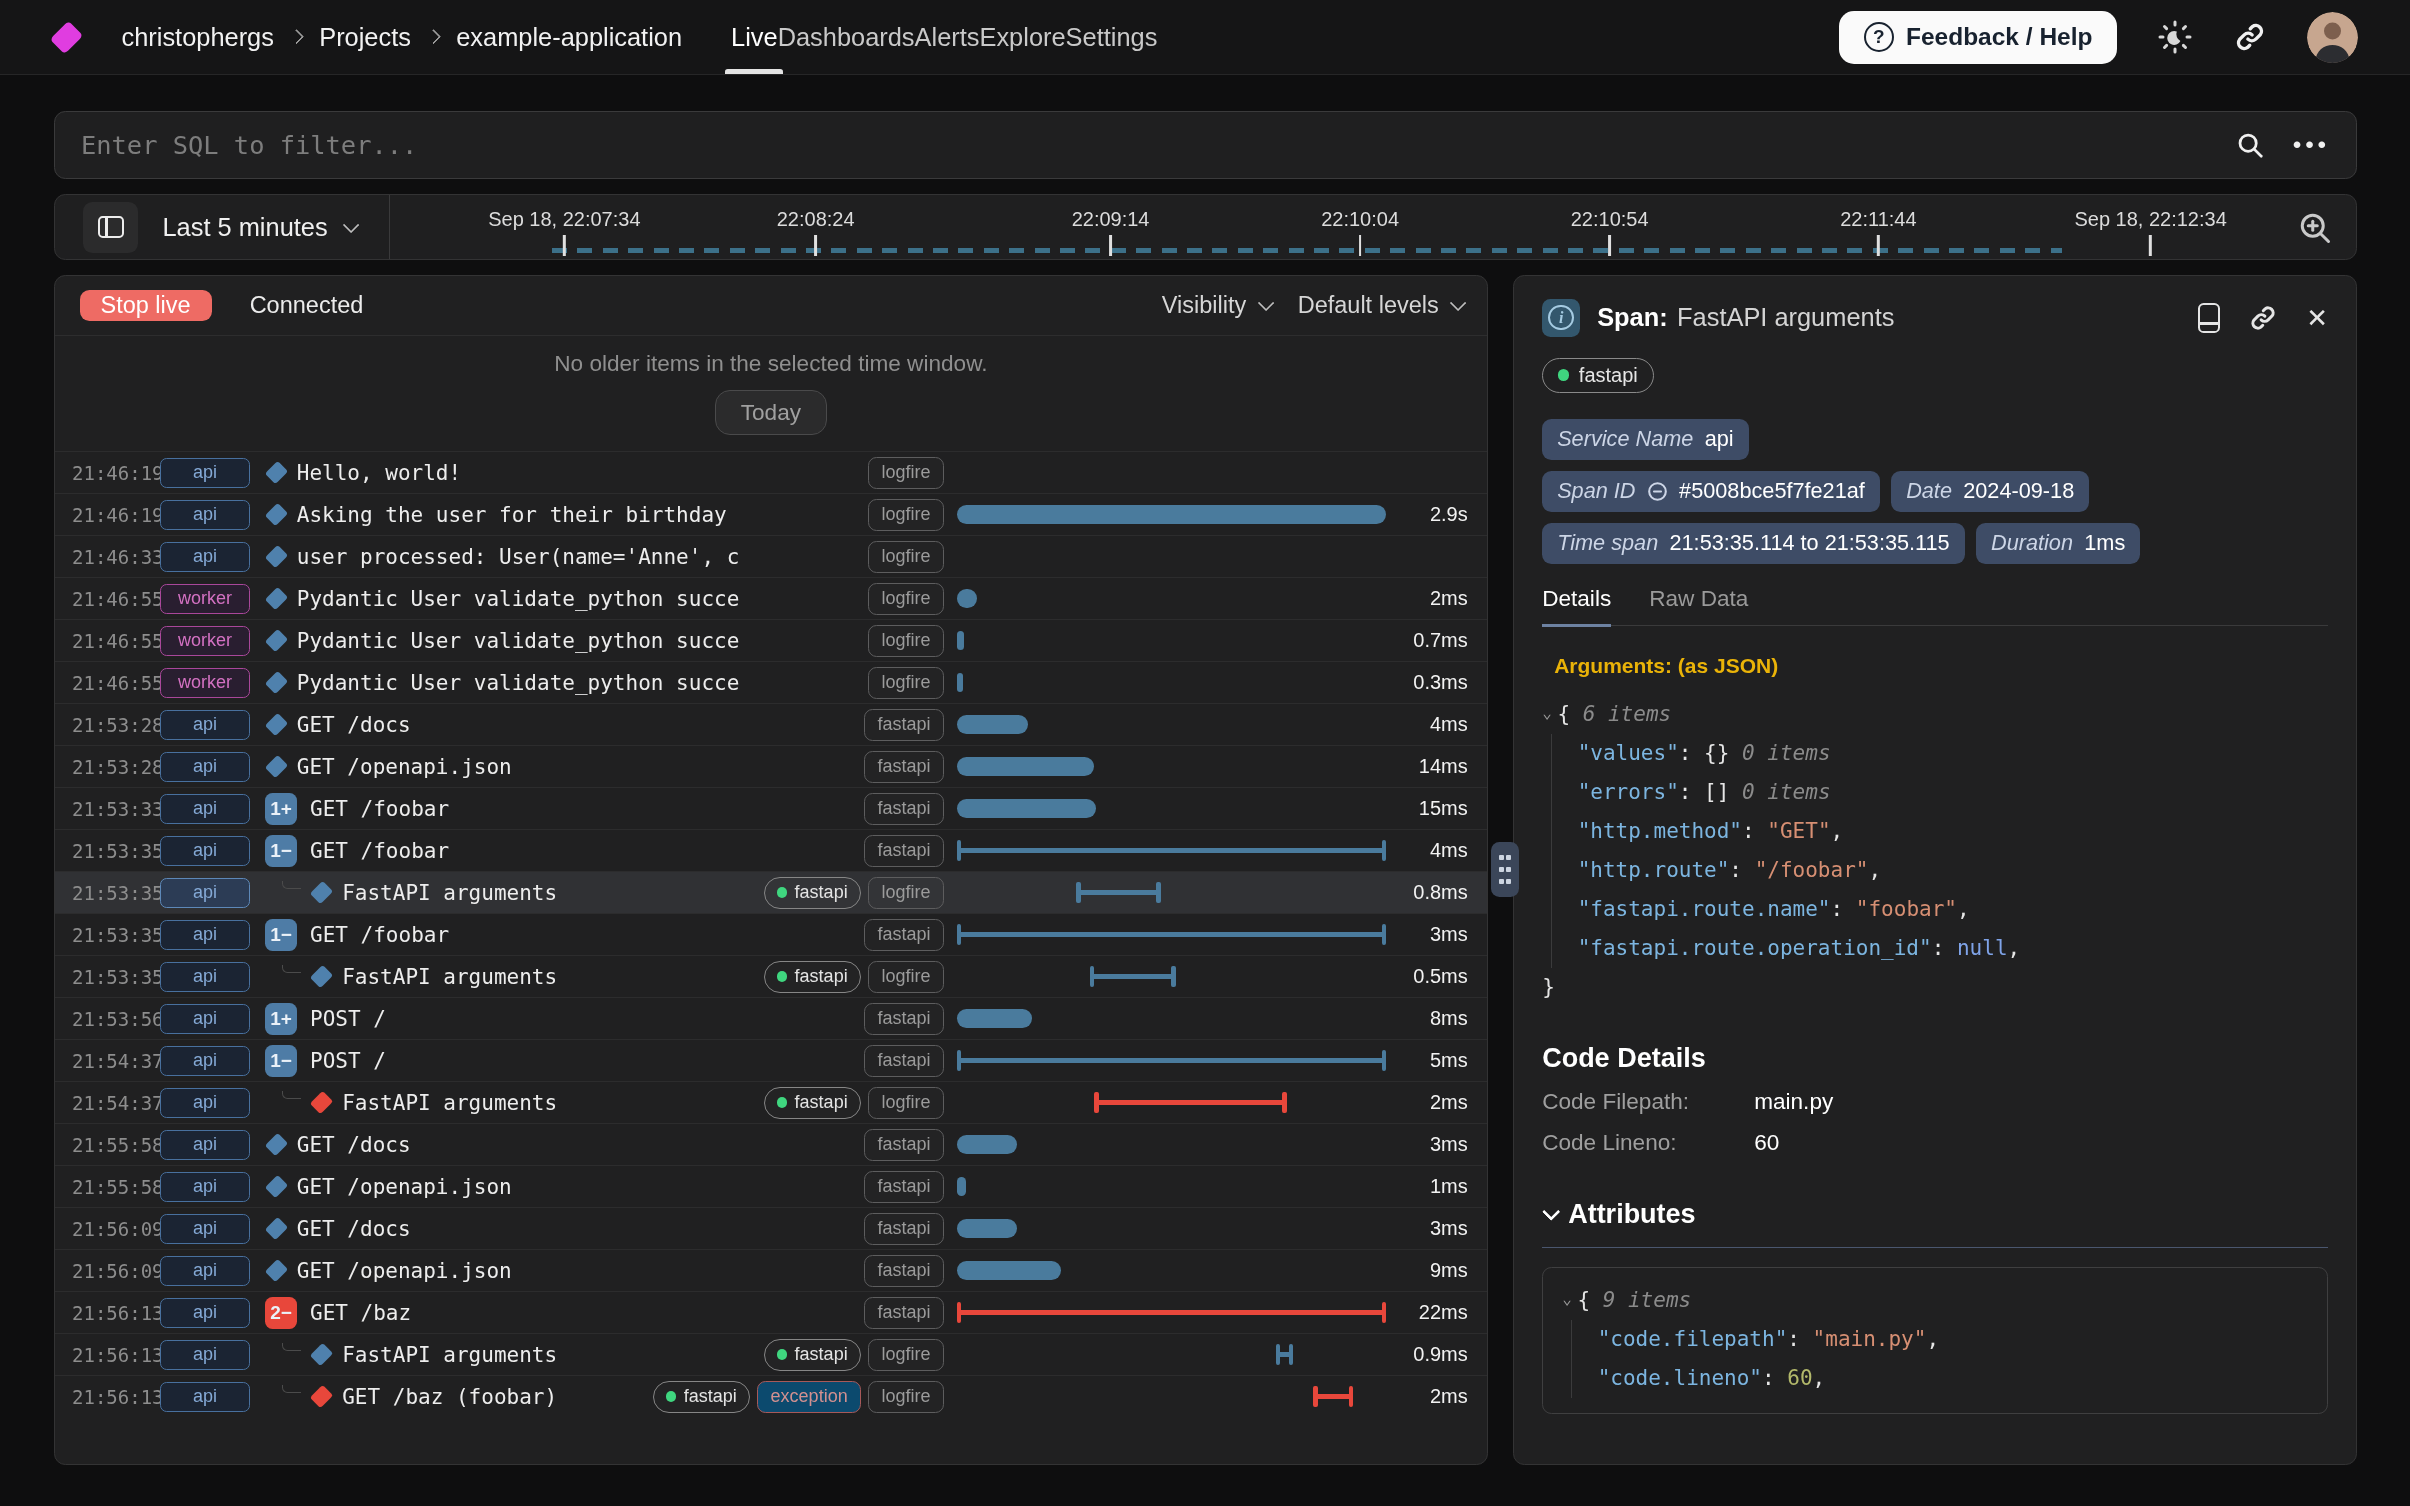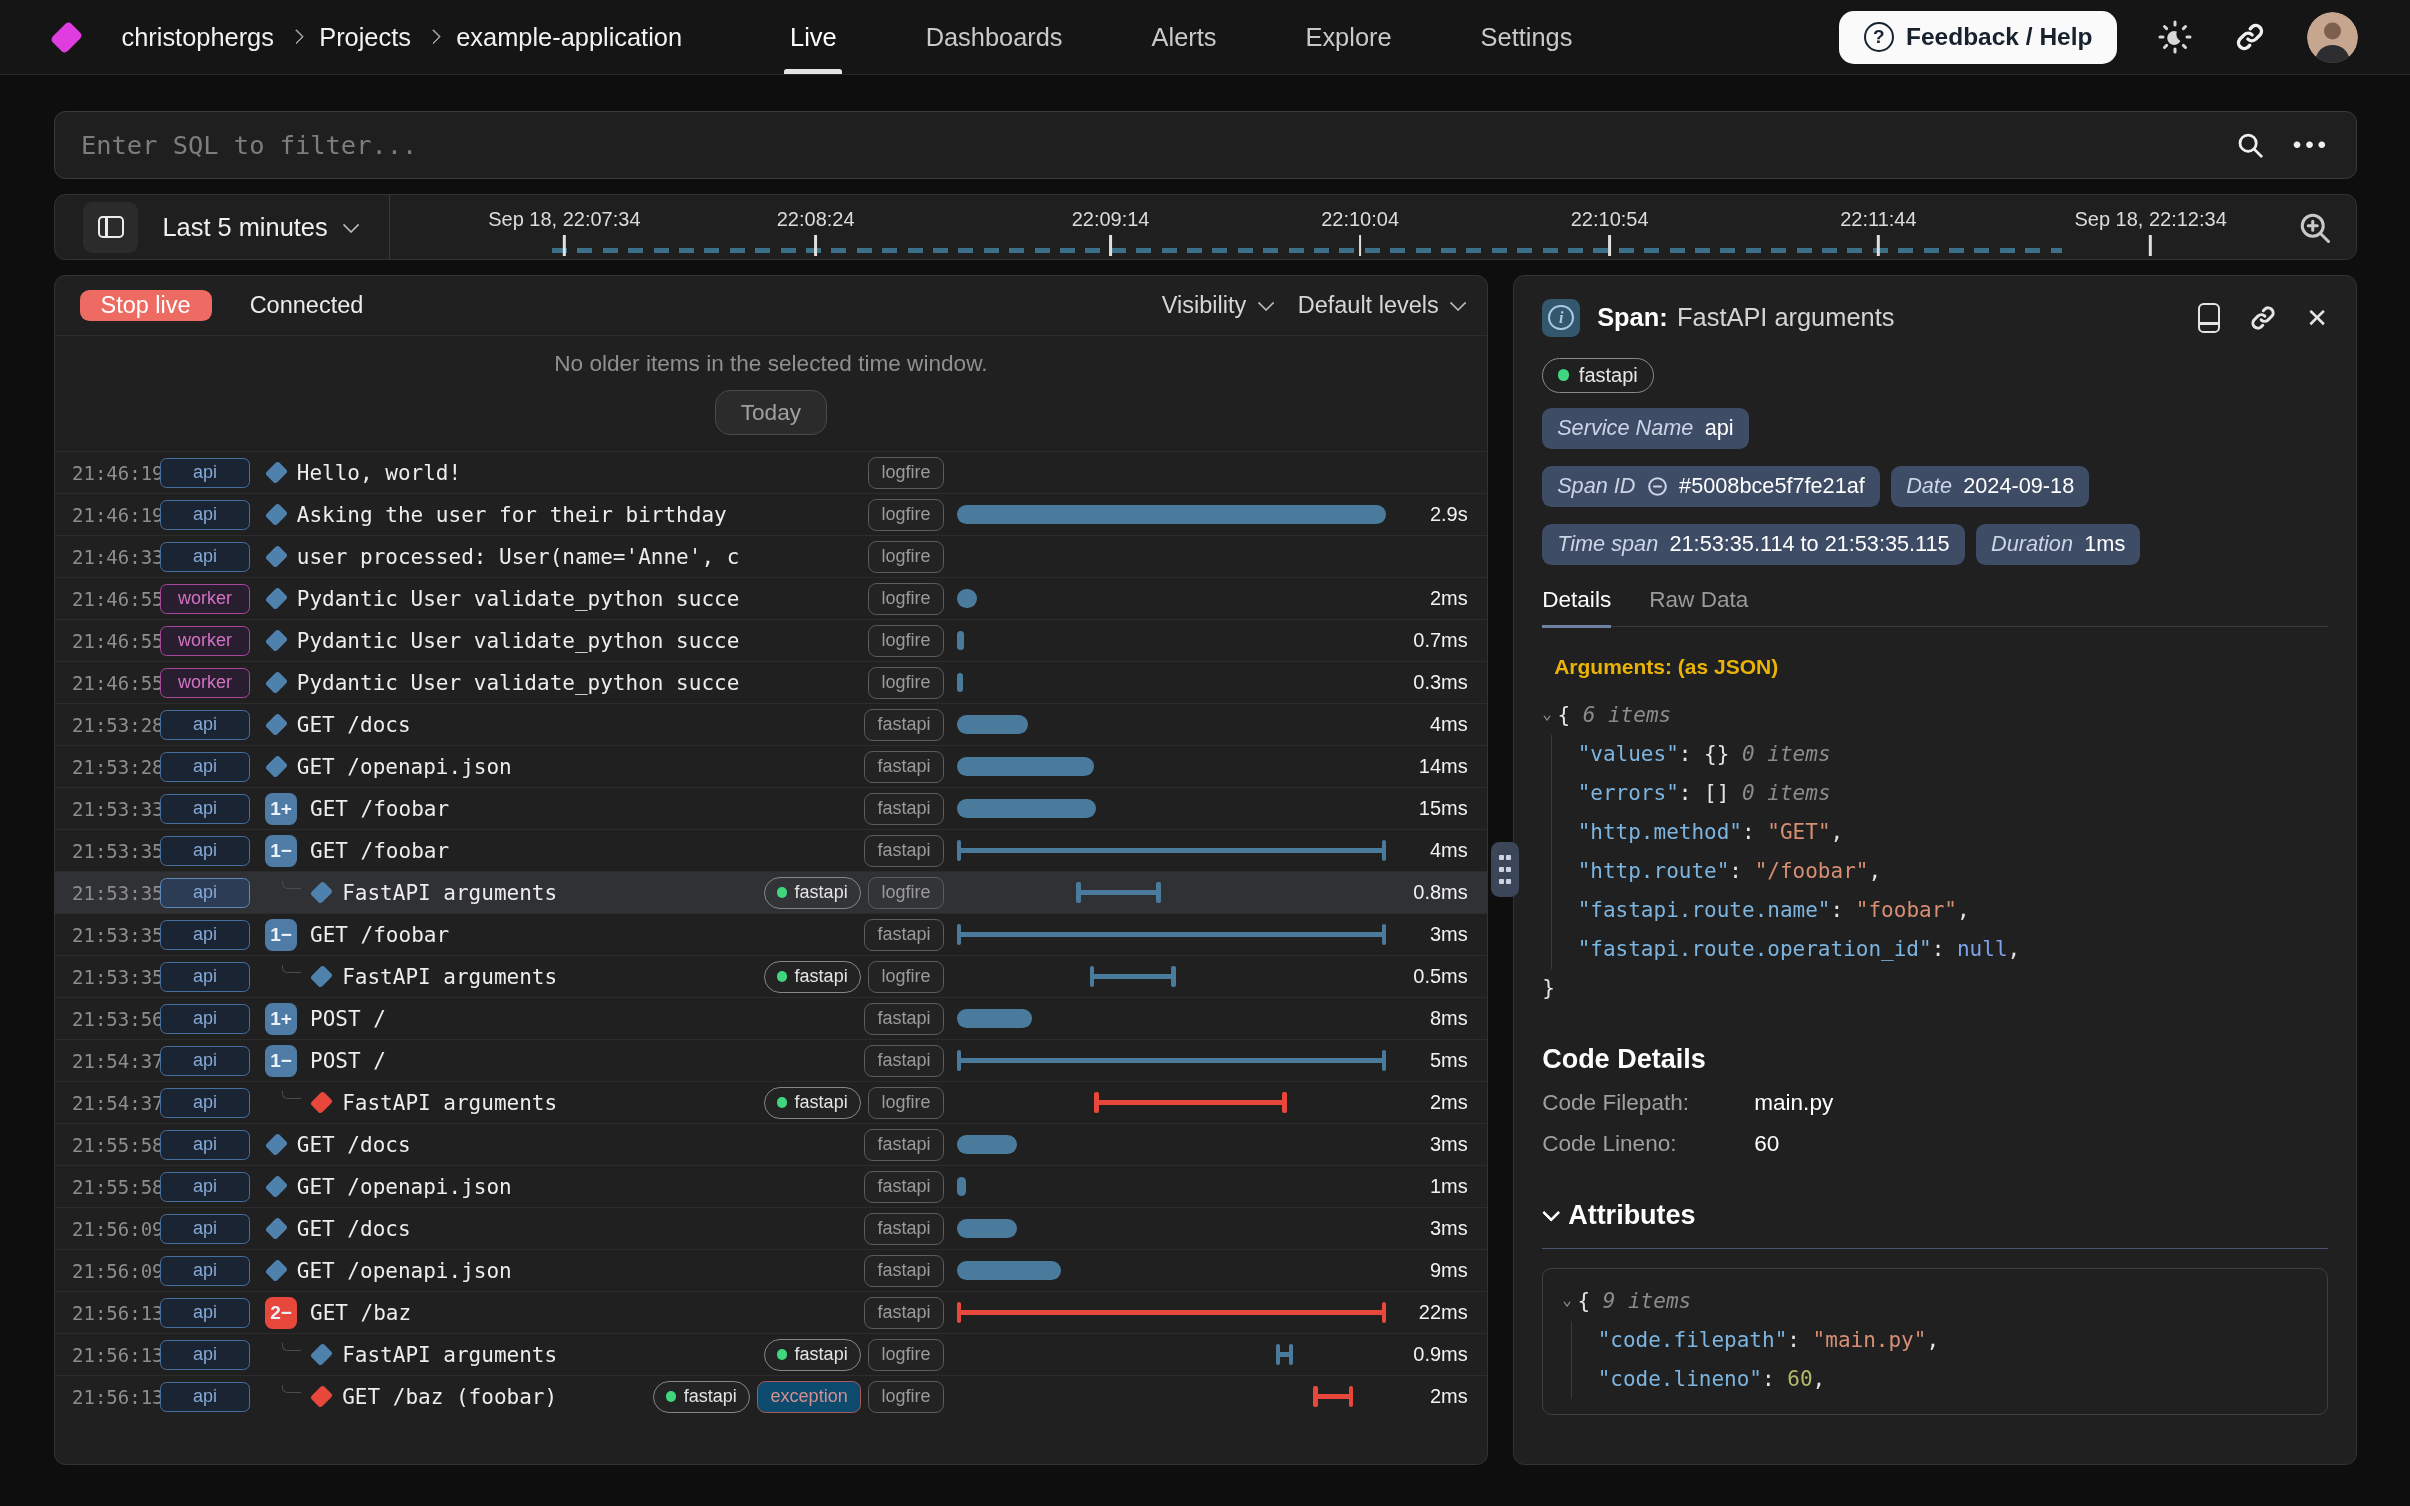--- a/index.html
+++ b/index.html
@@ -8,21 +8,21 @@
   .mono { font-family: "DejaVu Sans Mono", monospace; }
 
   
   .nav { height: 75px; background: #151516; border-bottom: 0.9px solid #262627;
     display: flex; align-items: center; padding: 0 53px 0 56px; }
   .logo-diamond { width: 21px; height: 21px; background: #e03de0; border-radius: 3.8px;
     transform: rotate(45deg) scaleY(1.25); margin-right: 24.5px; flex: none; }
   .crumbs { display: flex; align-items: center; gap: 17px; font-size: 25.4px; color: #f2f2f2; margin-left: 20px; }
   .bsep { width: 11.3px; height: 11.3px; border-right: 2.8px solid #9a9a9a; border-bottom: 2.8px solid #9a9a9a;
     transform: rotate(-45deg); border-radius: 0.9px; }
-  .tabs { display: flex; align-items: center; gap: 89px; margin-left: 108px; height: 100%; }
+  .tabs { display: flex; align-items: center; margin-left: 49px; height: 100%; }
   .tab { font-size: 25.4px; color: #c9c9c9; height: 100%; display: flex; align-items: center; position: relative; cursor: pointer; }
   .tab.active { color: #ffffff; }
   .tab.active::after { content: ""; position: absolute; left: -5.6px; right: -5.6px; bottom: 0;
     height: 4.7px; background: #e3e3e3; border-radius: 2.8px 2.8px 0 0; }
   .nav-right { margin-left: auto; display: flex; align-items: center; gap: 40px; }
   .feedback-btn { background: #fafafa; color: #18222f; border: none; height: 53px; border-radius: 15px;
     display: flex; align-items: center; gap: 12.2px; padding: 0 24.5px; font-size: 24.5px; font-weight: bold; cursor: pointer; }
   .qmark { width: 30px; height: 30px; border: 2.8px solid #18222f; border-radius: 50%;
     display: flex; align-items: center; justify-content: center; font-size: 19px; font-weight: bold; }
   .icon-btn { background: none; border: none; cursor: pointer; display: flex; align-items: center; }
@@ -126,21 +126,21 @@
   .dp-title { font-size: 25.4px; color: #d4d4d4; }
   .dp-title b { color: #ffffff; margin-right: 9.4px; }
   .dp-actions { margin-left: auto; display: flex; align-items: center; gap: 28px; }
   .dockicon { width: 22.6px; height: 30px; border: 2.8px solid #e5e5e5; border-radius: 5.6px; position: relative; }
   .dockicon::after { content: ""; position: absolute; left: 0; right: 0; bottom: 5.6px; height: 2.8px; background: #e5e5e5; }
   .closex { font-size: 26px; color: #e5e5e5; line-height: 1; }
   .dp-tag-row { margin-top: 21px; }
   .pill { display: inline-flex; align-items: center; gap: 9.4px; height: 35px; padding: 0 15px;
     border: 1.4px solid #8a8a8a; border-radius: 18px; font-size: 20px; color: #e6e6e6; }
   .pill .gd { width: 11.3px; height: 11.3px; border-radius: 50%; background: #3fd67f; }
-  .dp-badges { margin-top: 15px; display: flex; flex-direction: column; gap: 17px; }
+  .dp-badges { margin-top: 26px; display: flex; flex-direction: column; gap: 11px; }
   .bd-row { display: flex; gap: 11.3px; }
   .bdg { display: inline-flex; align-items: center; gap: 11.3px; background: #3e4c66; border-radius: 9.4px;
     height: 41px; padding: 0 15px; font-size: 21.7px; }
   .bdg .lab { font-style: italic; color: #ccd5e6; }
   .bdg .val { color: #ffffff; }
   .linkg { display: inline-flex; }
   .dp-tabs { margin-top: 22.6px; display: flex; gap: 38px; border-bottom: 1.9px solid #3a3a3b; }
   .dtab { font-size: 22.6px; color: #9a9a9a; padding-bottom: 13px; position: relative; cursor: pointer; }
   .dtab.active { color: #ffffff; }
   .dtab.active::after { content: ""; position: absolute; left: 0; right: 0; bottom: -1.9px; height: 2.8px; background: #6d82a2; }

